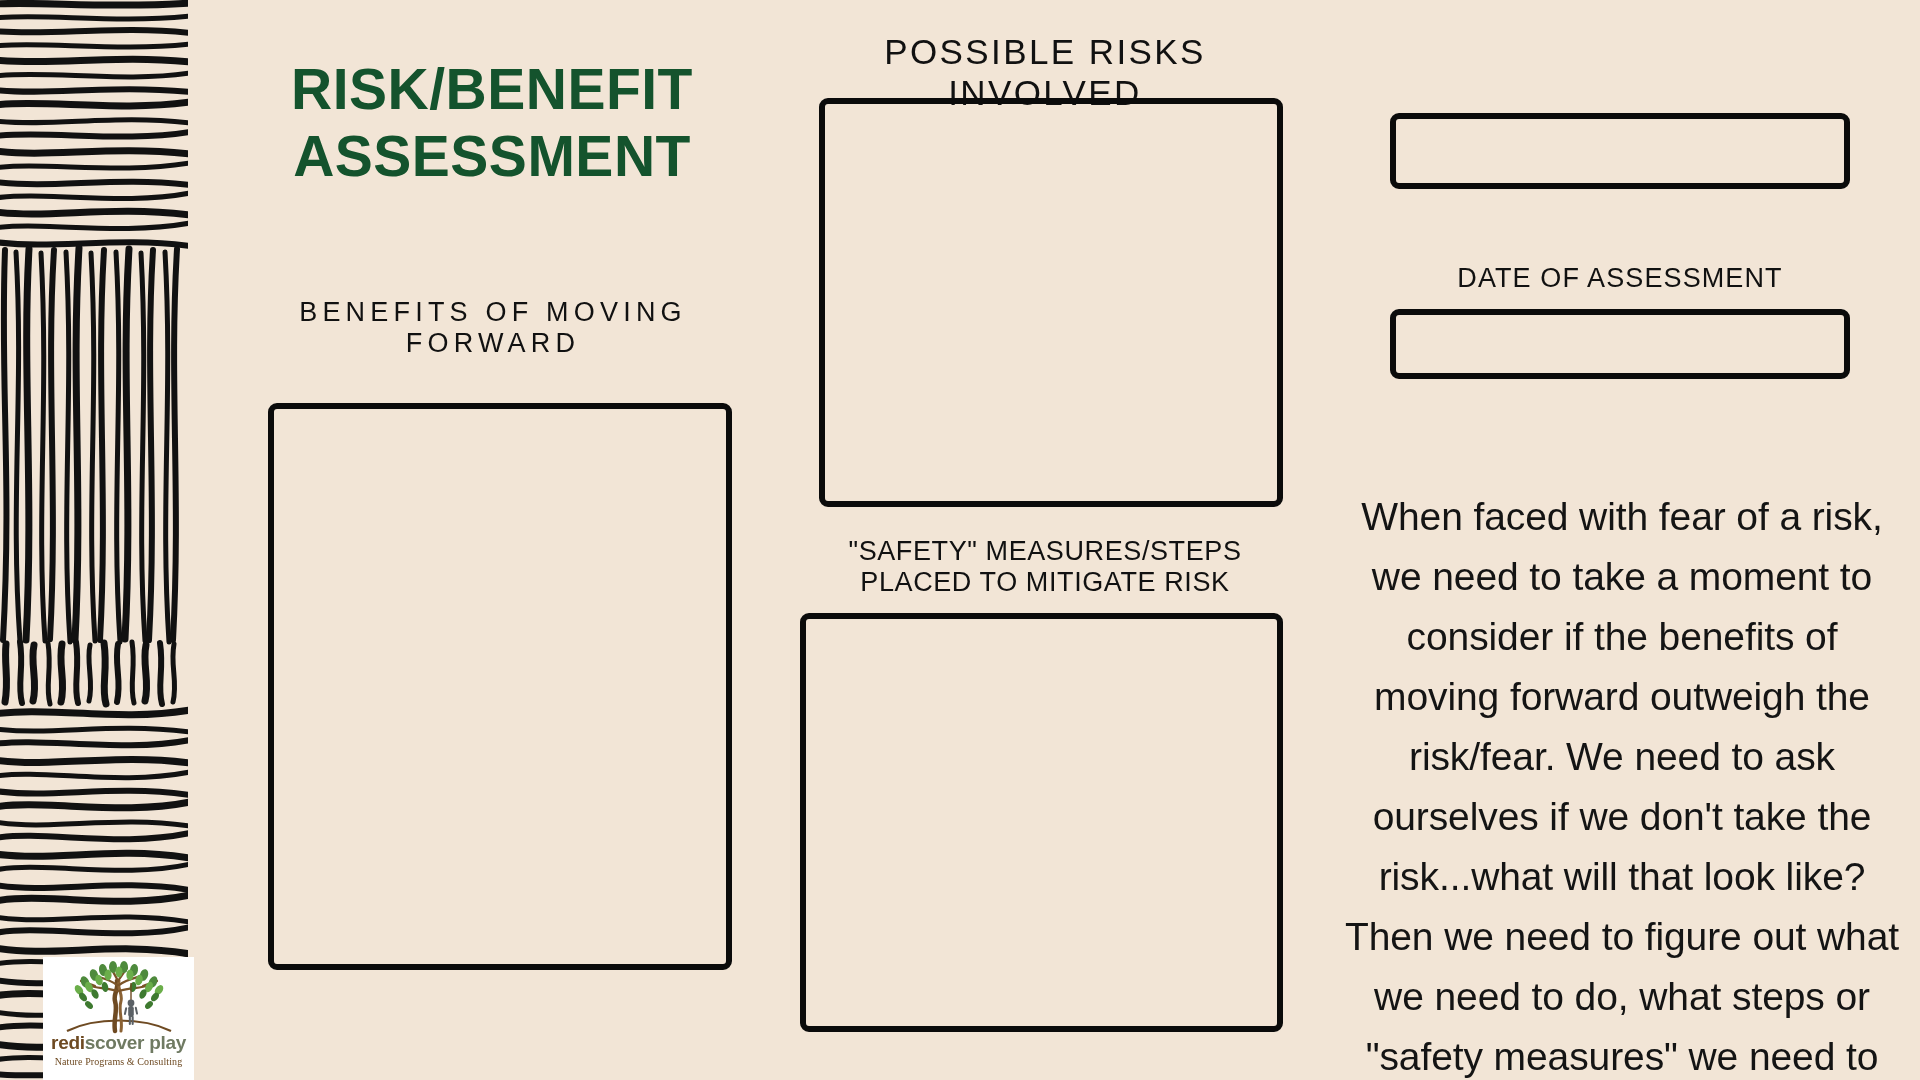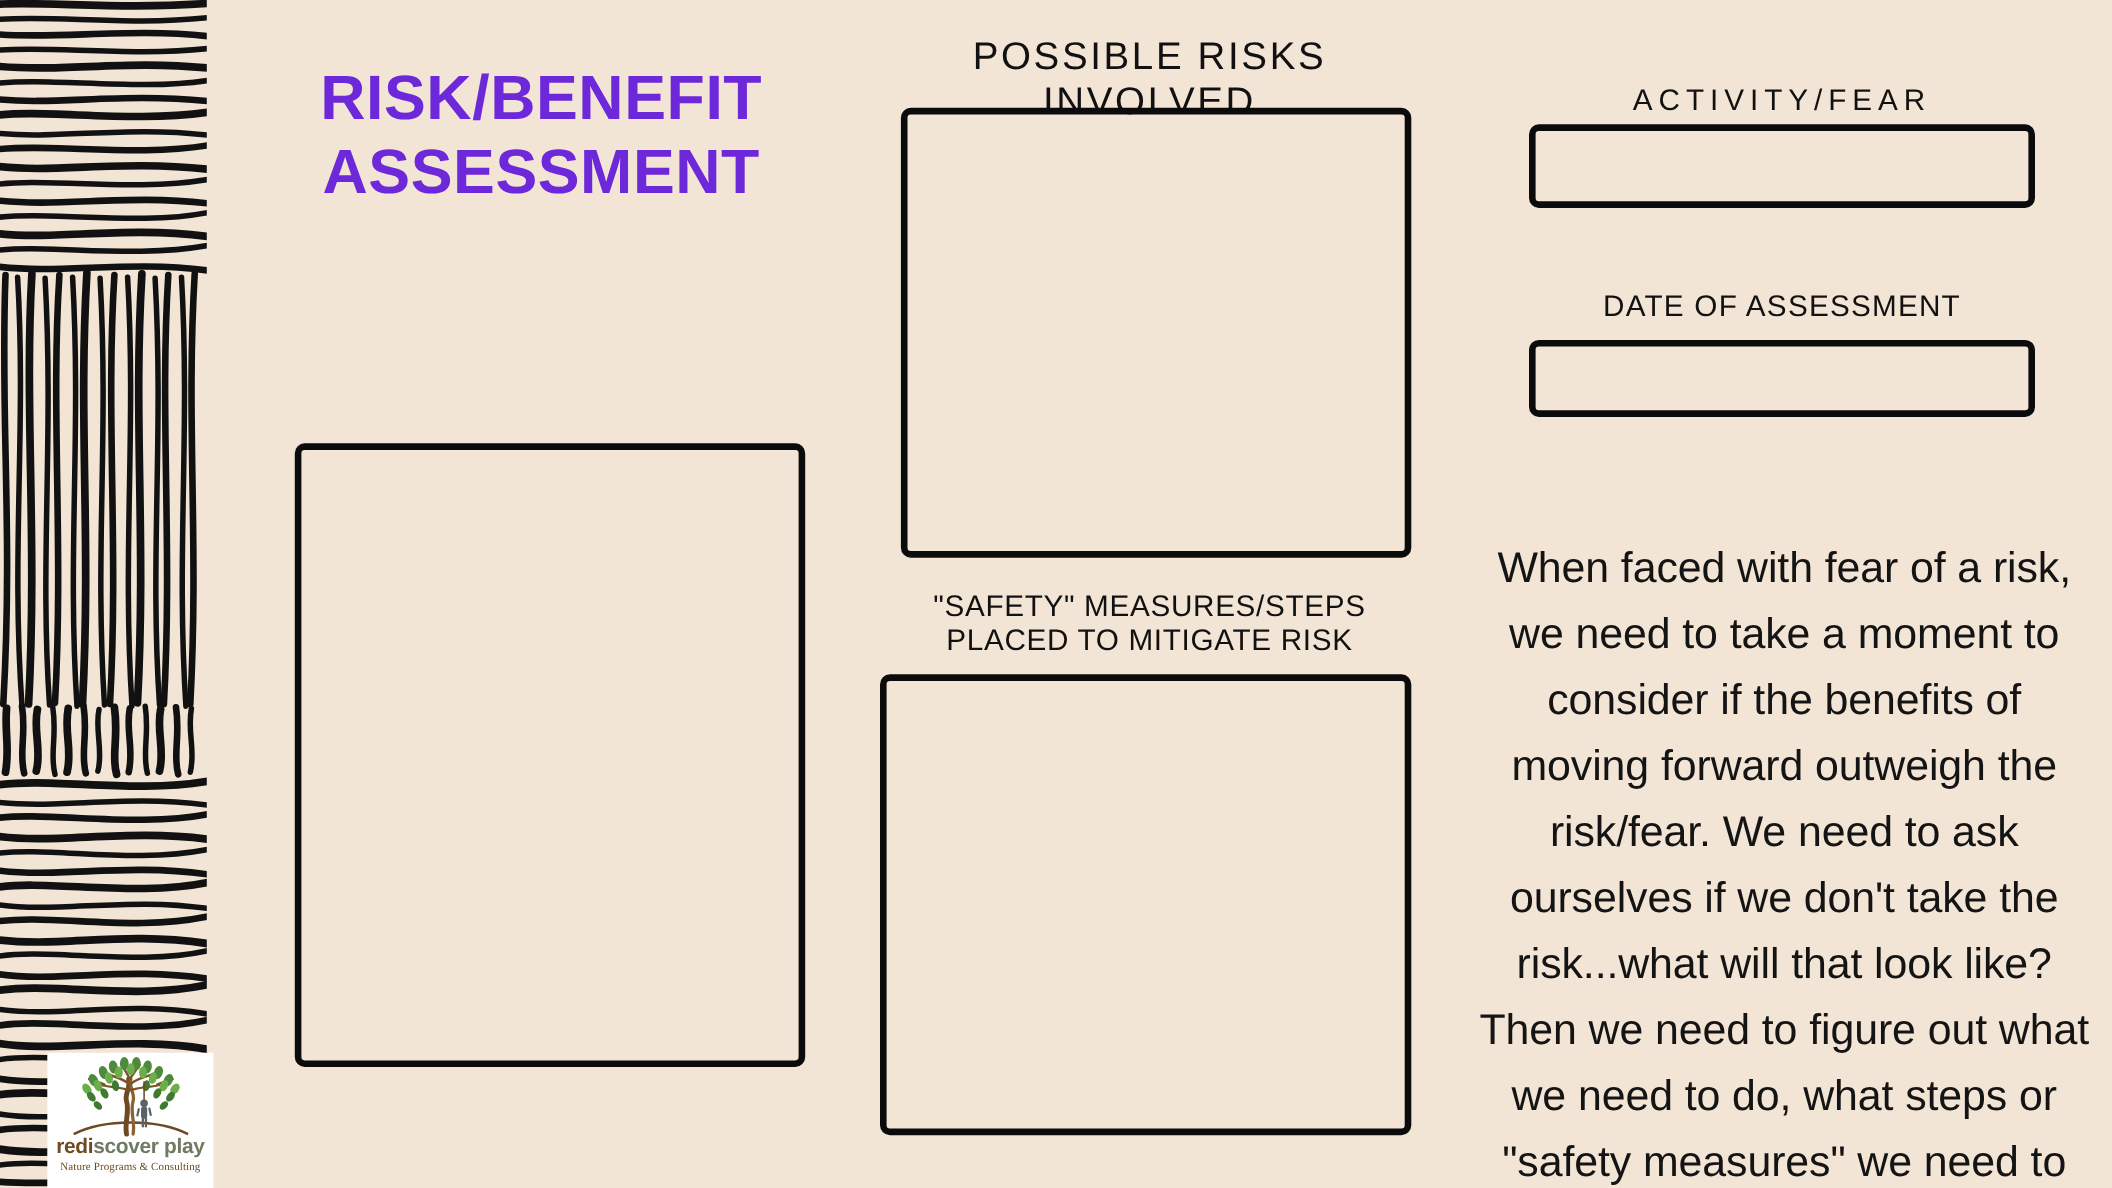--- a/index.html
+++ b/index.html
@@ -102,21 +102,21 @@
     position: absolute;
     left: 262px;
     top: 56px;
     width: 460px;
     text-align: center;
     font-family: "Liberation Sans", sans-serif;
     font-weight: bold;
     font-size: 57px;
     line-height: 1.18;
     letter-spacing: 0.5px;
-    color: #6d28d9;
+    color: #14532d;
     white-space: pre-line;
   }
 
   
   .lbl-benefits {
     position: absolute;
     left: 262px;
     top: 297px;
     width: 462px;
     font-size: 27px;
@@ -360,30 +360,31 @@
     </div>
     <div class="logo-wordmark">
       <span class="wm-red">redi</span><span class="wm-rest">scover play</span>
     </div>
     <div class="logo-tagline">Nature Programs &amp; Consulting</div>
   </div>
 
   <h1 class="title">RISK/BENEFIT
 ASSESSMENT</h1>
 
+  <div class="field-label lbl-benefits">BENEFITS OF MOVING
+FORWARD</div>
   <div class="box box-benefits"></div>
 
   <div class="field-label lbl-risks">POSSIBLE RISKS INVOLVED</div>
   <div class="box box-risks"></div>
 
   <div class="field-label lbl-safety">"SAFETY" MEASURES/STEPS
 PLACED TO MITIGATE RISK</div>
   <div class="box box-safety"></div>
 
-  <div class="field-label lbl-activity">ACTIVITY/FEAR</div>
   <div class="box box-activity"></div>
 
   <div class="field-label lbl-date">DATE OF ASSESSMENT</div>
   <div class="box box-date"></div>
 
   <p class="paragraph">When faced with fear of a risk, we need to take a moment to consider if the benefits of moving forward outweigh the risk/fear. We need to ask ourselves if we don't take the risk...what will that look like? Then we need to figure out what we need to do, what steps or "safety measures" we need to put in place to mitigate the risk, ensuring things move smoothly.</p>
 
 </div>
 
 </body></html>

